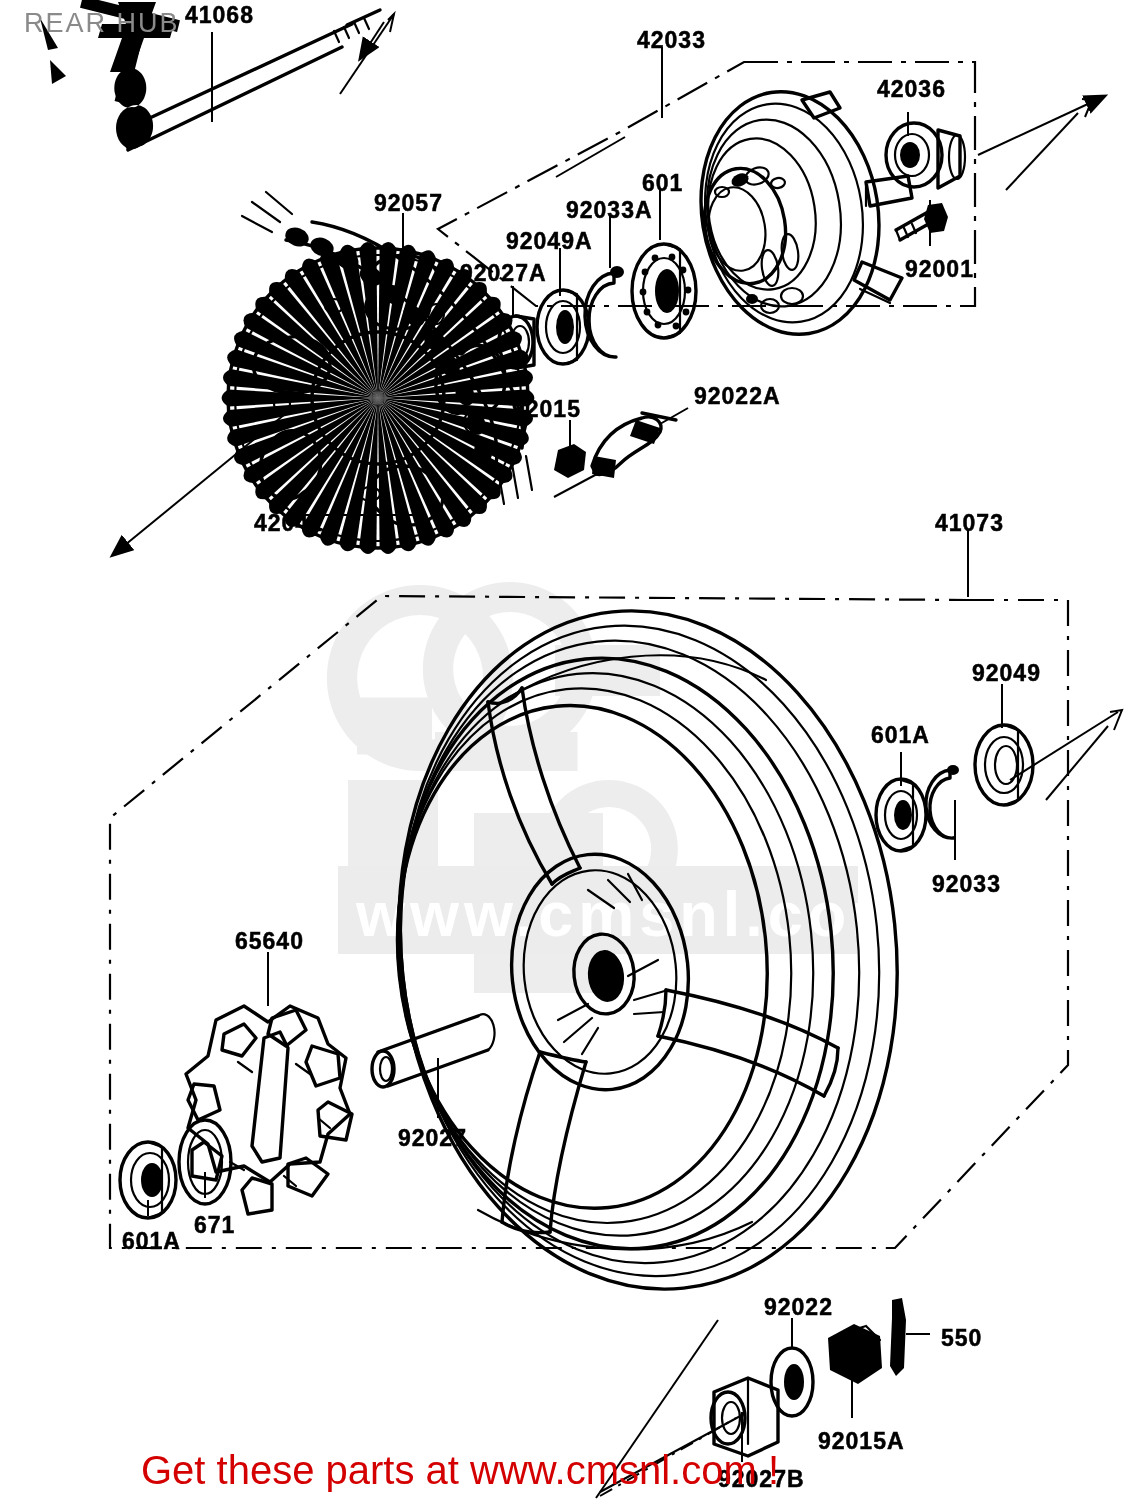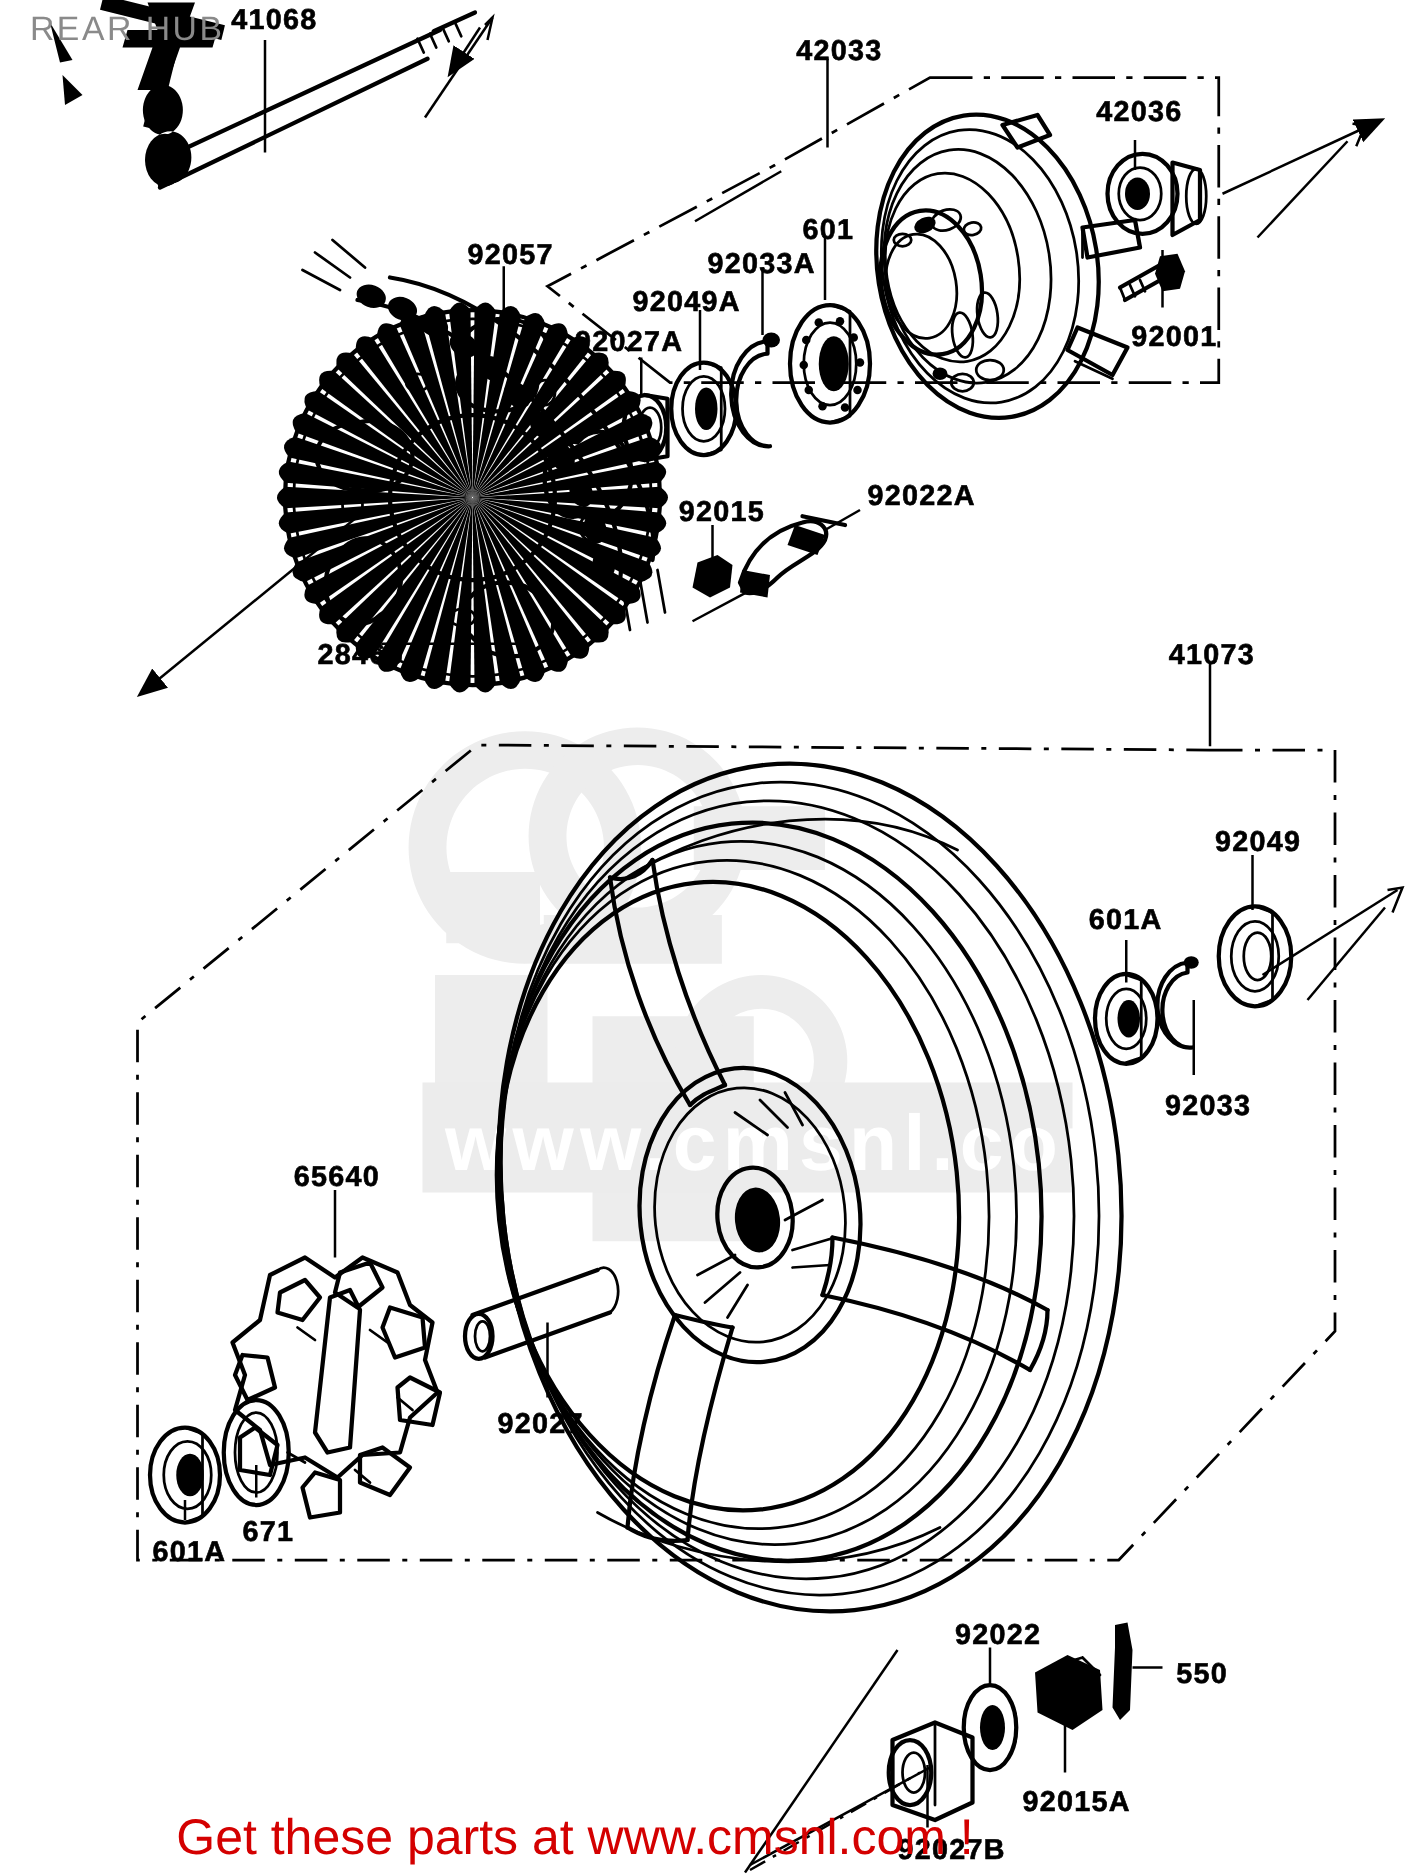--- a/index.html
+++ b/index.html
@@ -450,22 +450,22 @@
 
   <div class="lbl" style="left:185px;top:2px;">41068</div>
   <div class="lbl" style="left:637px;top:27px;">42033</div>
   <div class="lbl" style="left:877px;top:76px;">42036</div>
   <div class="lbl" style="left:905px;top:256px;">92001</div>
   <div class="lbl" style="left:642px;top:170px;text-align:center;">601</div>
   <div class="lbl" style="left:566px;top:197px;">92033A</div>
   <div class="lbl" style="left:506px;top:228px;">92049A</div>
   <div class="lbl" style="left:460px;top:260px;">92027A</div>
   <div class="lbl" style="left:374px;top:190px;">92057</div>
-  <div class="lbl" style="left:254px;top:510px;">28465</div>
-  <div class="lbl" style="left:543px;top:396px;">92015</div>
+  <div class="lbl" style="left:254px;top:510px;">42041</div>
+  <div class="lbl" style="left:512px;top:396px;">92015</div>
   <div class="lbl" style="left:694px;top:383px;">92022A</div>
   <div class="lbl" style="left:935px;top:510px;">41073</div>
   <div class="lbl" style="left:972px;top:660px;">92049</div>
   <div class="lbl" style="left:871px;top:722px;">601A</div>
   <div class="lbl" style="left:932px;top:871px;">92033</div>
   <div class="lbl" style="left:235px;top:928px;">65640</div>
   <div class="lbl" style="left:398px;top:1125px;">92027</div>
   <div class="lbl" style="left:122px;top:1228px;">601A</div>
   <div class="lbl" style="left:194px;top:1212px;">671</div>
   <div class="lbl" style="left:764px;top:1294px;">92022</div>

